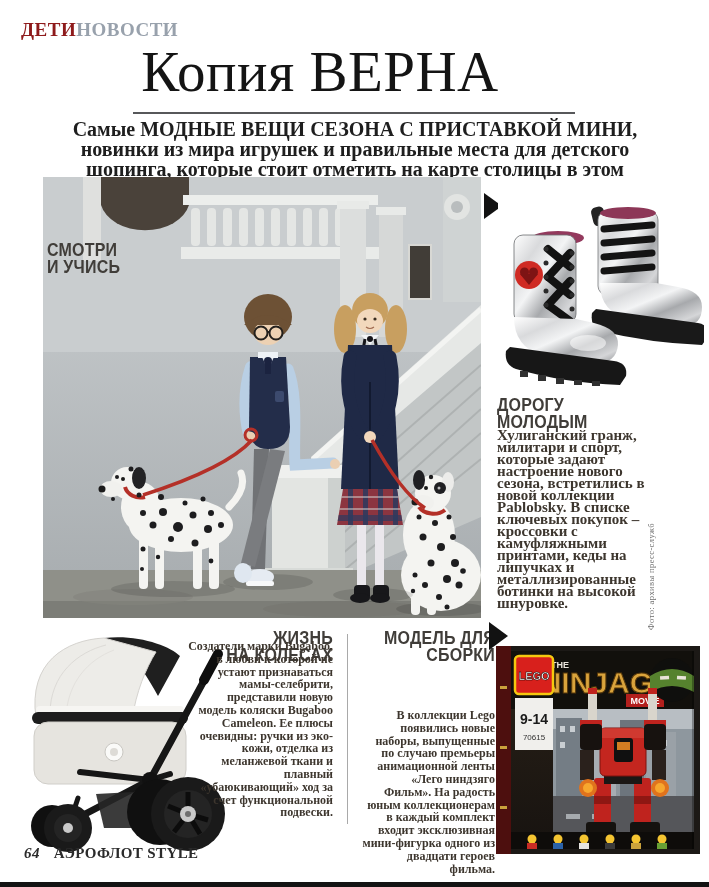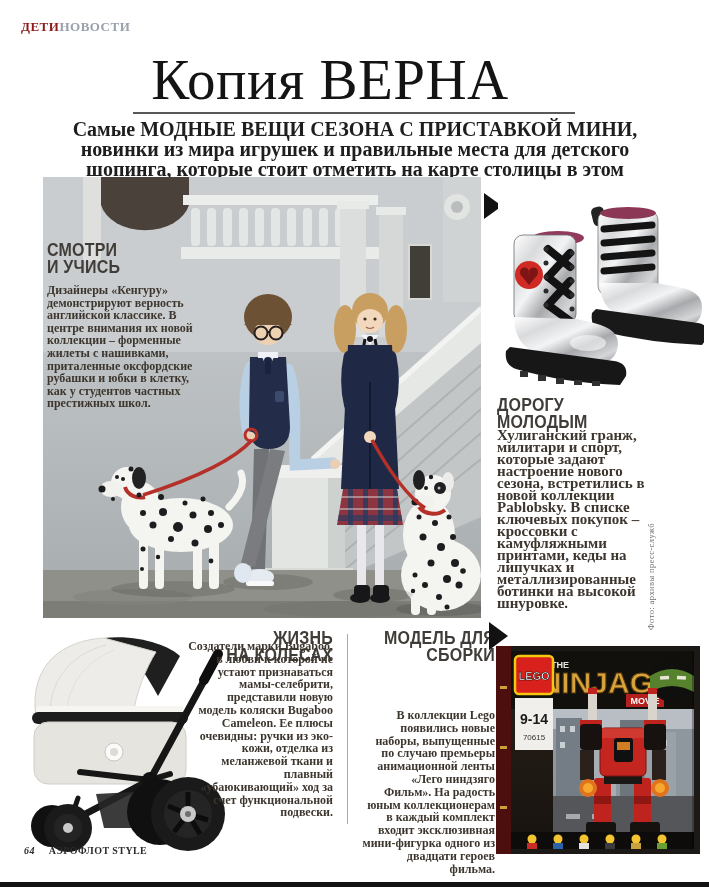--- a/index.html
+++ b/index.html
@@ -3,46 +3,46 @@
 <meta charset="utf-8">
 <style>
   html,body{margin:0;padding:0;background:#e9e9e9;}
   .page{
     position:relative;width:709px;height:887px;margin:0 auto;
     background:#ffffff;overflow:hidden;
     font-family:"Liberation Serif",serif;
   }
   .abs{position:absolute;}
   
-  .kicker{top:19px;left:21px;font-size:13px;font-weight:bold;letter-spacing:.5px;}
+  .kicker{top:19px;left:21px;font-size:19px;font-weight:bold;letter-spacing:.5px;}
   .kicker .k-red{color:#8e1a1b;}
   .kicker .k-gray{color:#98a1ac;}
-  .title{top:42px;left:10px;width:640px;text-align:center;font-size:57px;line-height:60px;
-         color:#141414;letter-spacing:.5px;font-weight:400;margin-top:8px;}
+  .title{top:42px;left:0;width:640px;text-align:center;font-size:57px;line-height:60px;
+         color:#141414;letter-spacing:.5px;font-weight:400;}
   .rule{top:112px;left:133px;width:442px;height:2px;background:#57585a;}
   .lede{top:119px;left:60px;width:590px;text-align:center;font-size:20px;line-height:20px;
         font-weight:bold;color:#1e1e1e;}
   
   .sec-head{font-family:"Liberation Sans",sans-serif;font-weight:700;color:#403d39;
             font-size:16px;line-height:14px;letter-spacing:.2px;transform:scaleY(1.18);}
   .to-l{transform-origin:left top;text-align:left;}
   .to-r{transform-origin:right top;text-align:right;}
   .sec-body{font-family:"Liberation Serif",serif;font-weight:bold;color:#3d362e;
             font-size:12px;line-height:12.6px;}
   .al-r{text-align:right;}
   
   .arrow-r{width:0;height:0;border-top:13px solid transparent;border-bottom:13px solid transparent;
            border-left:18px solid #121212;}
   
   .vdiv{width:1px;background:#a9a9a9;}
   
   .credit{writing-mode:vertical-rl;transform:rotate(180deg);font-family:"Liberation Serif",serif;
           font-size:8.5px;color:#6e6e6e;letter-spacing:.4px;}
   
-  .footer{top:845px;left:24px;font-size:10px;font-weight:bold;color:#2b2b2b;letter-spacing:.4px;text-align:center;}
+  .footer{top:845px;left:24px;font-size:15px;font-weight:bold;color:#2b2b2b;letter-spacing:.4px;text-align:center;}
   .footer .pgnum{font-style:italic;margin-right:14px;}
   .botbar{top:882px;left:0;width:709px;height:5px;background:#131313;}
   svg{display:block;}
 </style>
 </head>
 <body>
 
 <div class="page">
 
   <div class="abs kicker">
@@ -256,21 +256,20 @@
       <circle cx="208" cy="258" r="6" stroke-width="3"></circle>
       <path d="M209,263 C190,284 150,302 100,318" stroke-width="3.5"></path>
       <path d="M329,263 C345,292 362,318 382,331" stroke-width="3.5"></path>
     </g>
   </svg>
 
   <div class="abs sec-head to-l" style="top:242px;left:47px;">
     <div>СМОТРИ</div>
     <div>И УЧИСЬ</div>
   </div>
-  <div class="abs sec-body" style="top:284px;left:47px;width:163px;">Дизайнеры «Кенгуру» демонстрируют верность английской классике. В центре внимания их новой коллекции – форменные жилеты с нашивками, приталенные оксфордские рубашки и юбки в клетку, как у студентов частных престижных школ.</div>
 
   <div class="abs arrow-r" style="top:193px;left:484px;"></div>
 
   <svg class="abs" style="top:191px;left:498px;" width="206" height="198" viewBox="0 0 206 198">
     <defs>
       <linearGradient id="sg" x1="0" y1="0" x2="1" y2="1">
         <stop offset="0" stop-color="#ffffff"></stop>
           <stop offset=".25" stop-color="#d9dadc"></stop>
         <stop offset=".45" stop-color="#f3f4f5"></stop>
           <stop offset=".65" stop-color="#a7a9ac"></stop>

